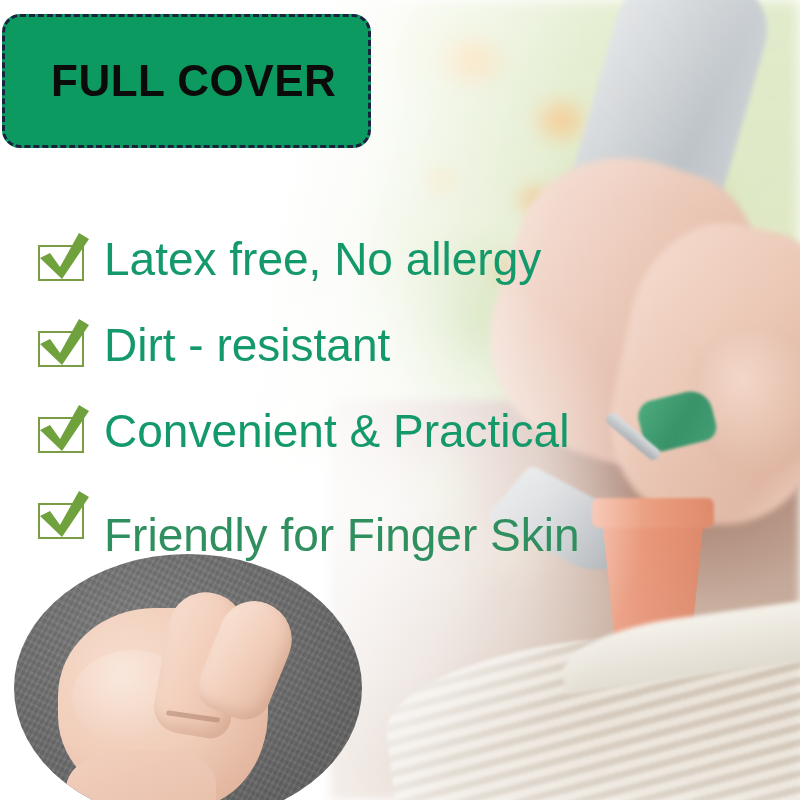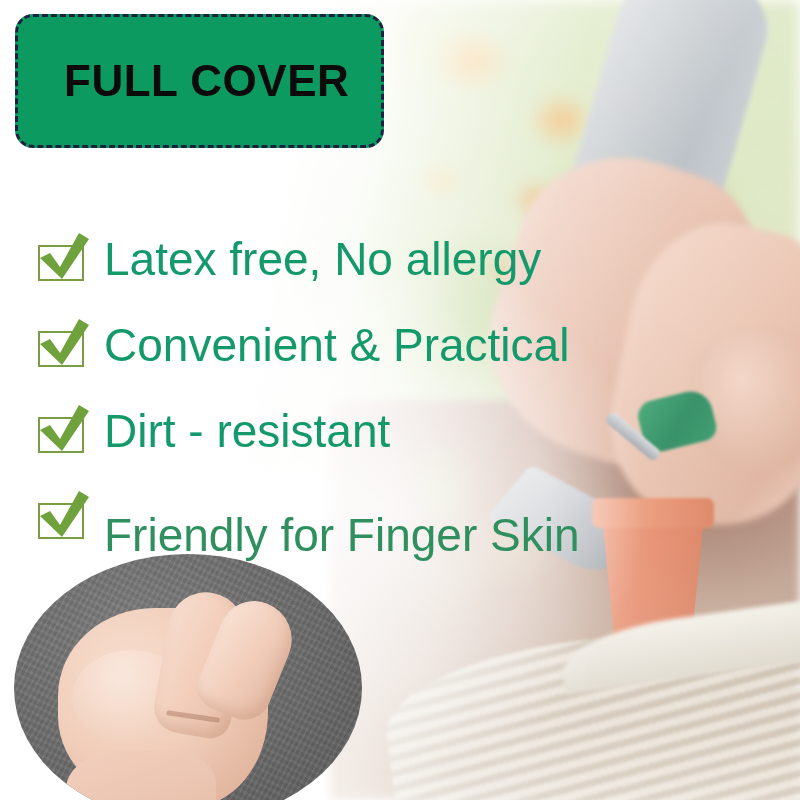--- a/index.html
+++ b/index.html
@@ -213,21 +213,21 @@
     position: absolute;
     left: 120px; top: 250px;
     width: 520px; height: 520px;
     background: radial-gradient(ellipse at center, rgba(255,255,255,.85) 0%, rgba(255,255,255,.45) 45%, rgba(255,255,255,0) 72%);
     pointer-events: none;
   }
 
   
   .banner {
     position: absolute;
-    left: 15px;
+    left: 2px;
     top: 14px;
     width: 369px;
     height: 134px;
     background: #0c9a61;
     border: 3px dashed #18243f;
     border-radius: 18px;
     box-sizing: border-box;
     display: flex;
     align-items: center;
   }
@@ -388,31 +388,31 @@
       <span class="feature-text">Latex free, No allergy</span>
     </div>
 
     <div class="feature-row">
       <span class="check-box">
         <span class="box"></span>
         <svg class="tick" viewBox="0 0 60 56">
           <path d="M6 27 L16 22 L26 36 L45 2 L55 8 L28 48 Z" fill="#6FA23C"></path>
         </svg>
       </span>
-      <span class="feature-text">Convenient &amp; Practical</span>
+      <span class="feature-text">Dirt - resistant</span>
     </div>
 
     <div class="feature-row">
       <span class="check-box">
         <span class="box"></span>
         <svg class="tick" viewBox="0 0 60 56">
           <path d="M6 27 L16 22 L26 36 L45 2 L55 8 L28 48 Z" fill="#6FA23C"></path>
         </svg>
       </span>
-      <span class="feature-text">Dirt - resistant</span>
+      <span class="feature-text">Convenient &amp; Practical</span>
     </div>
 
     <div class="feature-row dim">
       <span class="check-box">
         <span class="box"></span>
         <svg class="tick" viewBox="0 0 60 56">
           <path d="M6 27 L16 22 L26 36 L45 2 L55 8 L28 48 Z" fill="#6FA23C"></path>
         </svg>
       </span>
       <span class="feature-text">Friendly for Finger Skin</span>

